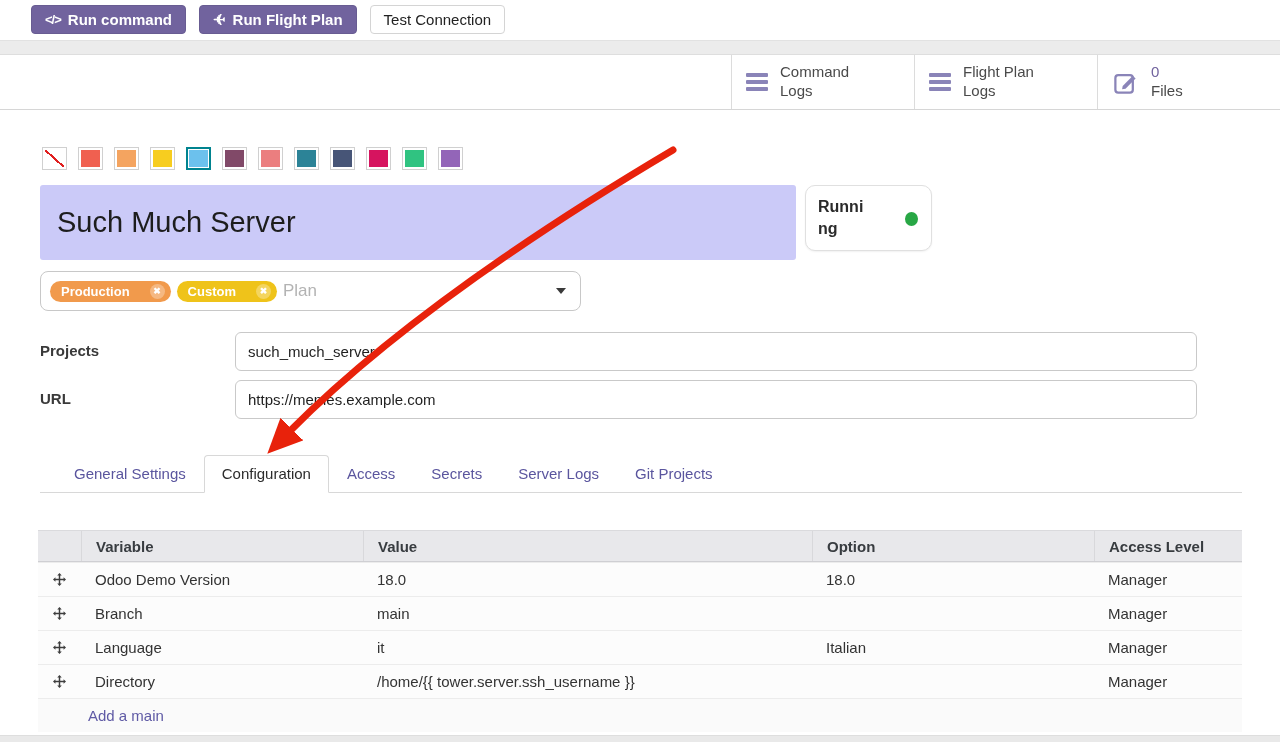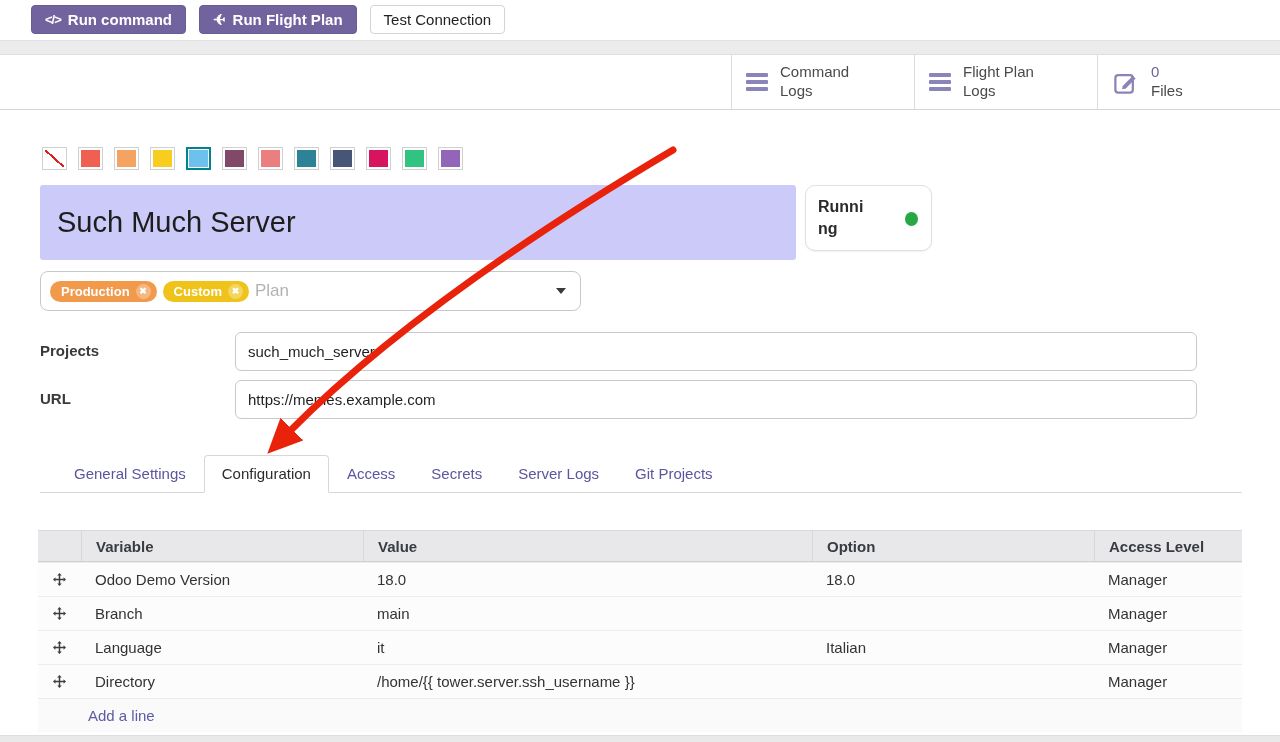--- a/index.html
+++ b/index.html
@@ -53,21 +53,21 @@
                 box-shadow:0 1px 2px rgba(0,0,0,.06); padding:10px 12px; cursor:pointer; }
   .status-box .txt { display:block; width:48px; font-size:16px; font-weight:bold;
                      color:#2b2b2b; line-height:1.4; word-break:break-all; }
   .status-dot { position:absolute; right:13px; top:26px; width:13px; height:14px;
                 border-radius:50%; }
 
   
   .tags-field { margin-top:11px; width:541px; height:40px; border:1px solid #c8c8c8;
                 border-radius:8px; display:flex; align-items:center; padding:0 14px 0 9px;
                 cursor:text; }
-  .tagpill { display:inline-flex; align-items:center; gap:6px; border-radius:999px;
+  .tagpill { display:inline-flex; align-items:center; gap:20px; border-radius:999px;
              padding:3px 6px 3px 11px; color:#fff; font-size:13px; font-weight:bold;
              margin-right:6px; }
   .tagpill .x { width:15px; height:15px; border-radius:50%; background:rgba(255,255,255,.3);
                 display:inline-flex; align-items:center; justify-content:center;
                 font-size:9px; cursor:pointer; }
   .tags-ph { color:#b3b3b3; font-size:17px; }
   .caret { margin-left:auto; width:0; height:0; border-left:5px solid transparent;
            border-right:5px solid transparent; border-top:6px solid #3a3a3a; cursor:pointer; }
 
   
@@ -300,21 +300,21 @@
     </svg>
   </span>
           </div>
           <div class="cell col-var">Directory</div>
           <div class="cell col-val">/home/{{ tower.server.ssh_username }}</div>
           <div class="cell col-opt"></div>
           <div class="cell col-acc">Manager</div>
         </div>
       </div>
     <div class="addline">
-      <a>Add a line</a>
+      <a>Add a main</a>
     </div>
   </div>
 
 </div>
 
 <div class="bottom-strip"></div>
 
 <svg class="arrow-layer">
   <defs>
     <marker id="ah" markerWidth="5" markerHeight="4.6" refX="0.6" refY="2.3" orient="auto">

